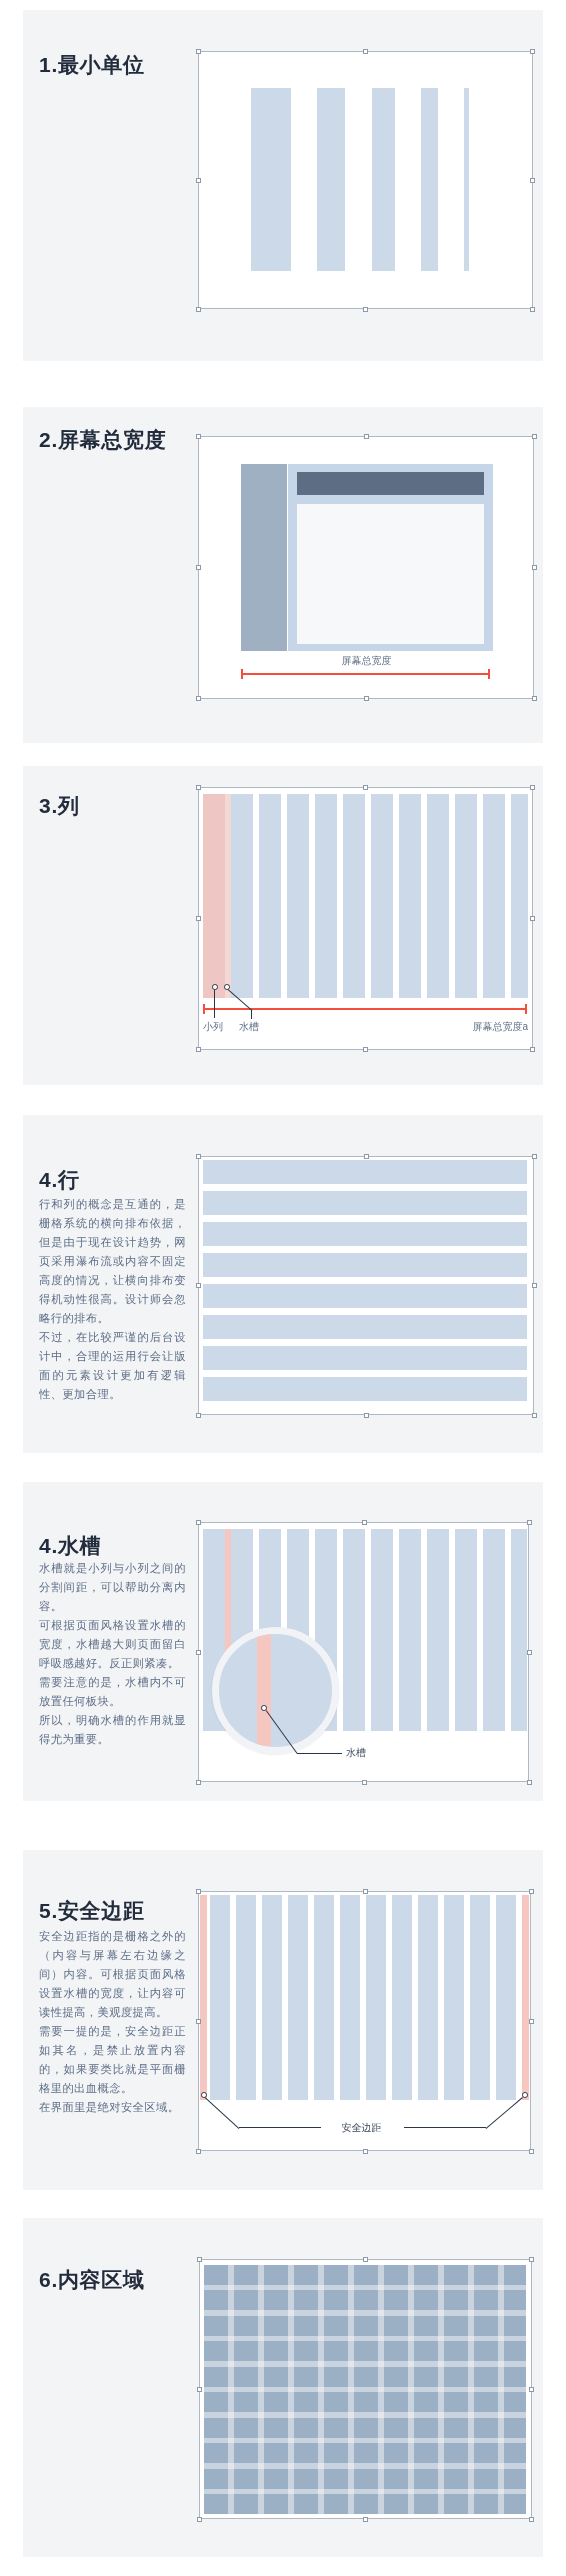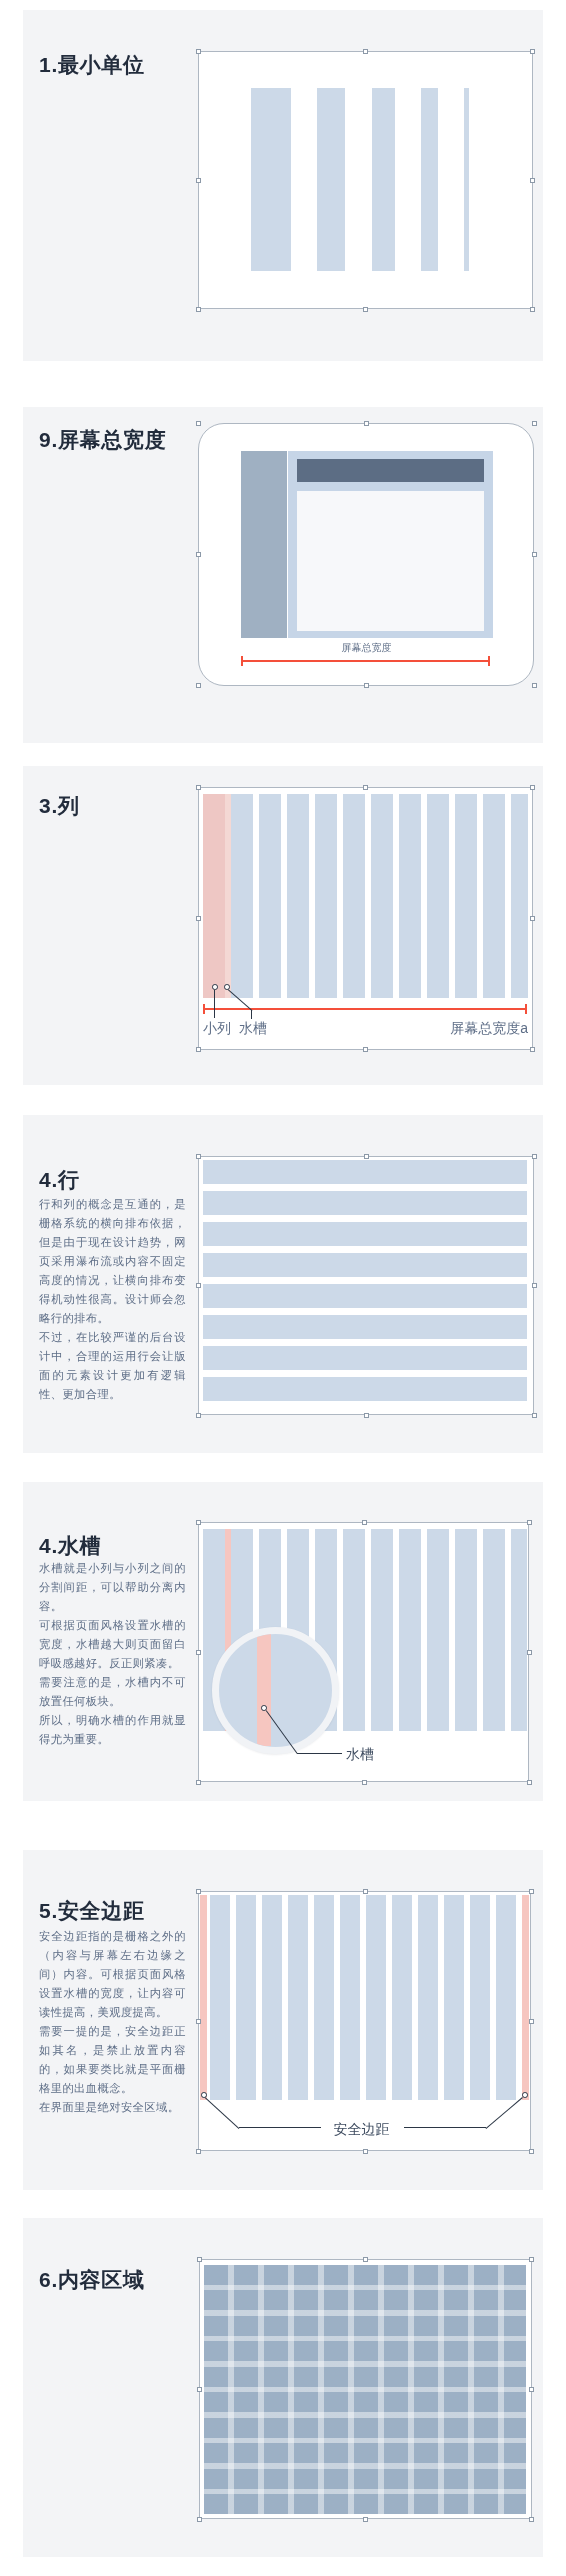--- a/index.html
+++ b/index.html
@@ -24,21 +24,21 @@
   .cols12{position:absolute;background:repeating-linear-gradient(90deg,#ccd9e8 0 20.5px,#ffffff 20.5px 26px);}
   .rows{position:absolute;background:repeating-linear-gradient(180deg,#ccd9e8 0 24px,#ffffff 24px 31px);}
   .grid{position:absolute;
         background:repeating-linear-gradient(90deg,rgba(255,255,255,0) 0 24px,rgba(255,255,255,0.45) 24px 30px),
                    repeating-linear-gradient(180deg,rgba(255,255,255,0) 0 20px,rgba(255,255,255,0.45) 20px 25.5px),
                    #9cb0c5;}
   .redline{position:absolute;height:2.1px;background:#f44f3a;}
   .redline::before,.redline::after{content:"";position:absolute;width:2.1px;height:10.6px;background:#f44f3a;top:-4.2px;}
   .redline::before{left:0;}
   .redline::after{right:0;}
-  .dlabel{position:absolute;font-size:14px;color:#5e6e87;white-space:nowrap;}
+  .dlabel{position:absolute;font-size:10px;color:#5e6e87;white-space:nowrap;}
   .dlabel.dark{color:#3e4c60;}
   .dlabel.center{text-align:center;}
   .dlabel.right{text-align:right;}
   .dot{position:absolute;width:5.7px;height:5.7px;border:1.4px solid #2b3645;background:#fff;border-radius:50%;box-sizing:border-box;z-index:6;}
   .lineV{position:absolute;width:1.4px;background:#2b3645;z-index:4;}
   .lineH{position:absolute;height:1.4px;background:#2b3645;z-index:4;}
   .lineR{position:absolute;height:1.4px;background:#2b3645;transform-origin:0 50%;z-index:4;}
   .mag{position:absolute;left:212px;top:1627px;width:127px;height:127px;border-radius:50%;
        border:7.8px solid #f1f3f6;background:#ccd9e8;box-sizing:border-box;overflow:hidden;
        box-shadow:0 0.7px 2.1px rgba(40,50,70,0.10);z-index:3;}
@@ -64,22 +64,22 @@
         <div class="handle" style="left: -2.8px; top: 126px;"></div>
         <div class="handle" style="left: 331px; top: 126px;"></div>
         <div class="handle" style="left: -2.8px; top: 255px;"></div>
         <div class="handle" style="left: 164px; top: 255px;"></div>
         <div class="handle" style="left: 331px; top: 255px;"></div>
       </div>
   </section>
 
   <section>
     <div class="card" style="top:407px;height:336px;"></div>
-    <h2 class="title" style="top:409px;">9.屏幕总宽度</h2>
-    <div class="panel" style="left:198px;top:423px;width:334px;height:261px;border-radius:26px;">
+    <h2 class="title" style="top:409px;">2.屏幕总宽度</h2>
+    <div class="panel" style="left:198px;top:436px;width:334px;height:261px;">
       <div class="blockA" style="left:42px;top:27px;width:46px;height:187px;"></div>
       <div class="blockB" style="left:89px;top:27px;width:205px;height:187px;"></div>
       <div class="blockC" style="left:98px;top:35px;width:187px;height:23.4px;"></div>
       <div class="blockD" style="left:98px;top:67px;width:187px;height:140px;"></div>
       <div class="dlabel center" style="left:86px;top:217px;width:163px;font-size:10px;">屏幕总宽度</div>
       <div class="redline" style="left:42px;top:236px;width:249px;"></div>
     <div class="handle" style="left: -2.8px; top: -2.8px;"></div>
         <div class="handle" style="left: 165px; top: -2.8px;"></div>
         <div class="handle" style="left: 333px; top: -2.8px;"></div>
         <div class="handle" style="left: -2.8px; top: 128px;"></div>

